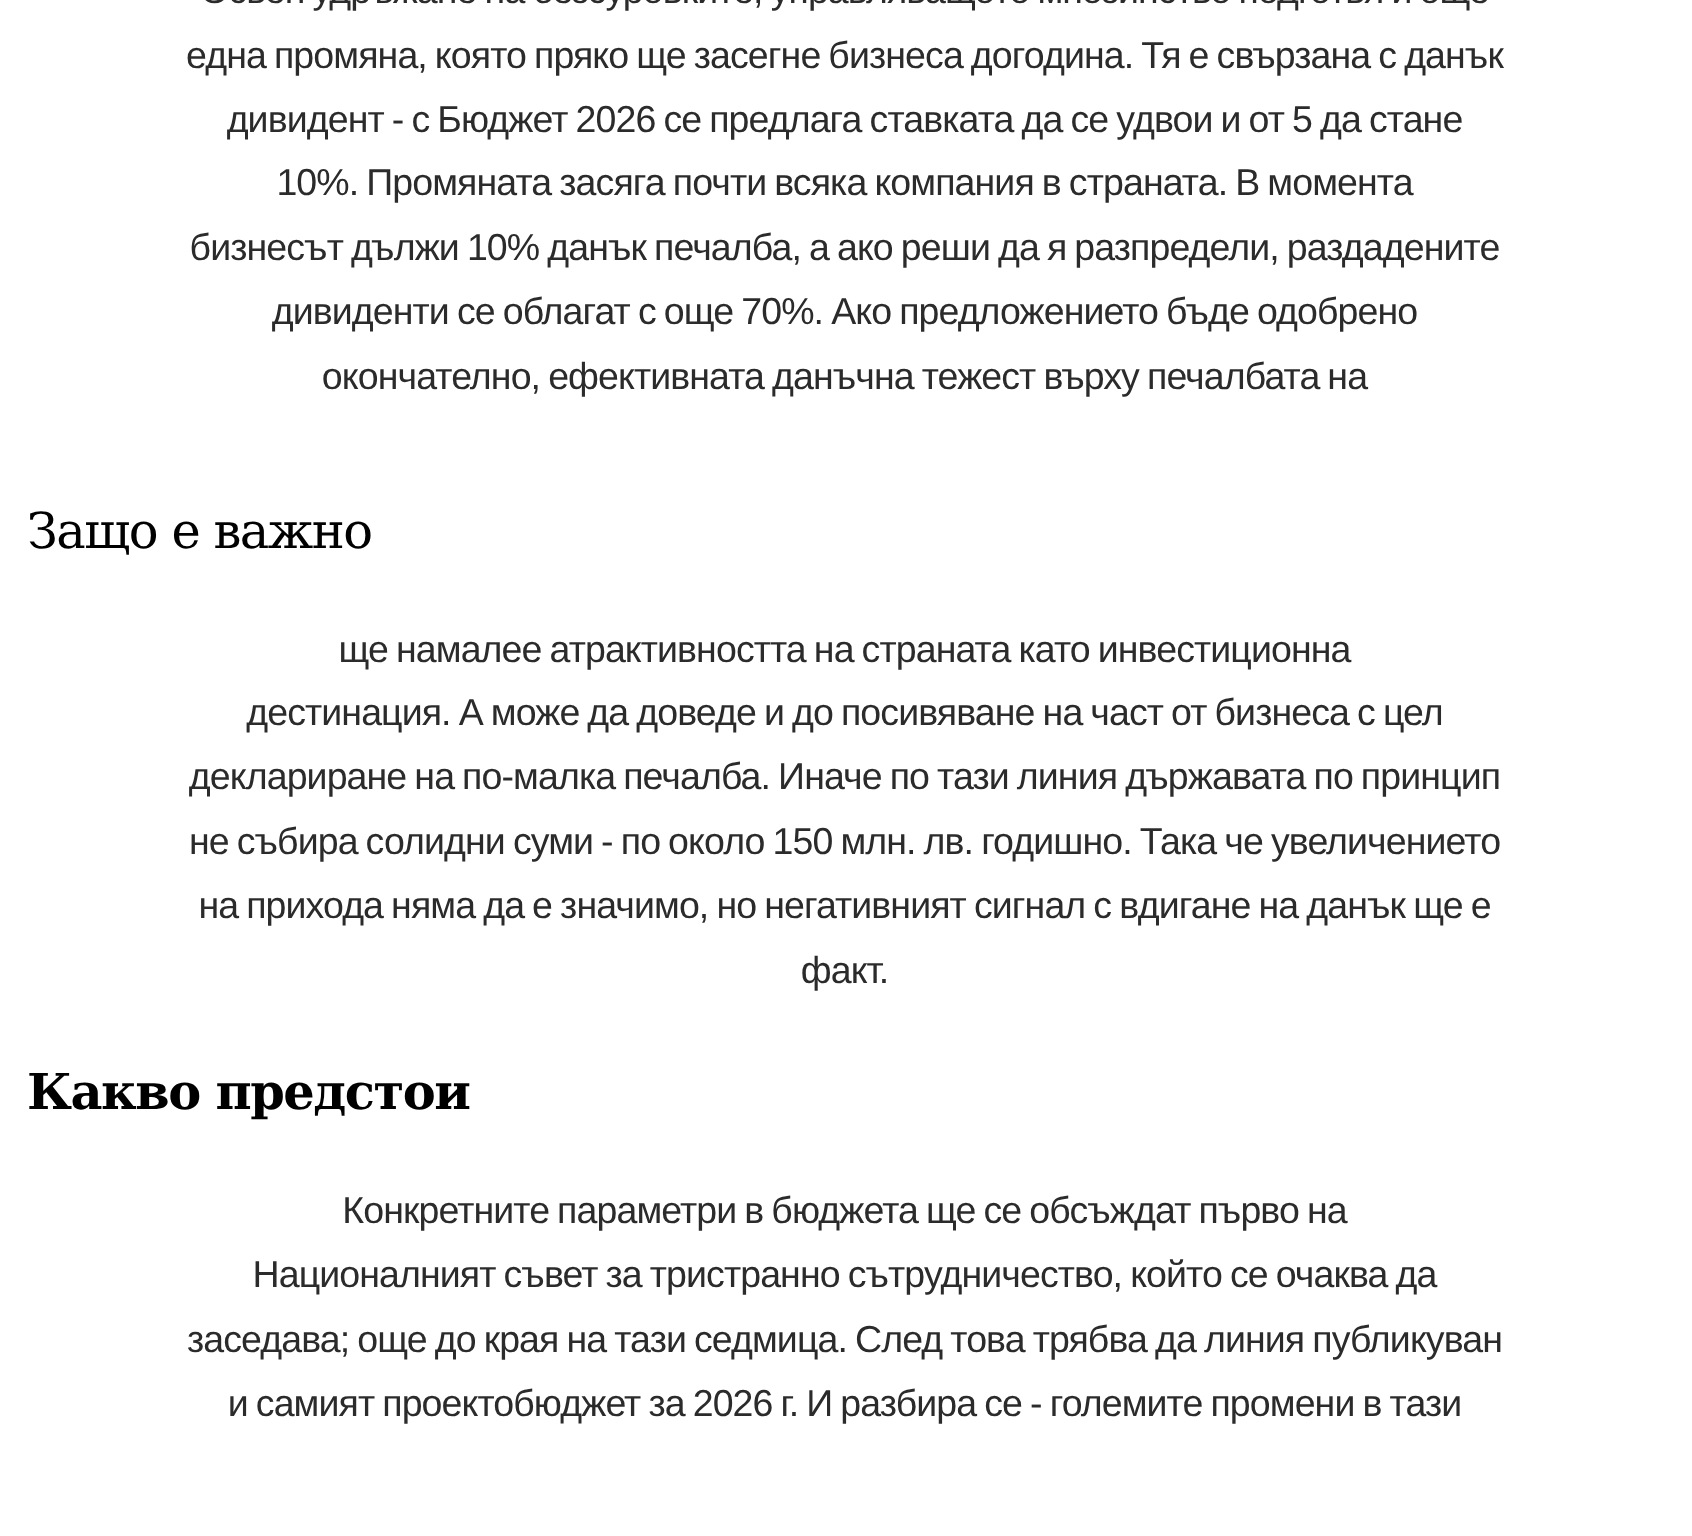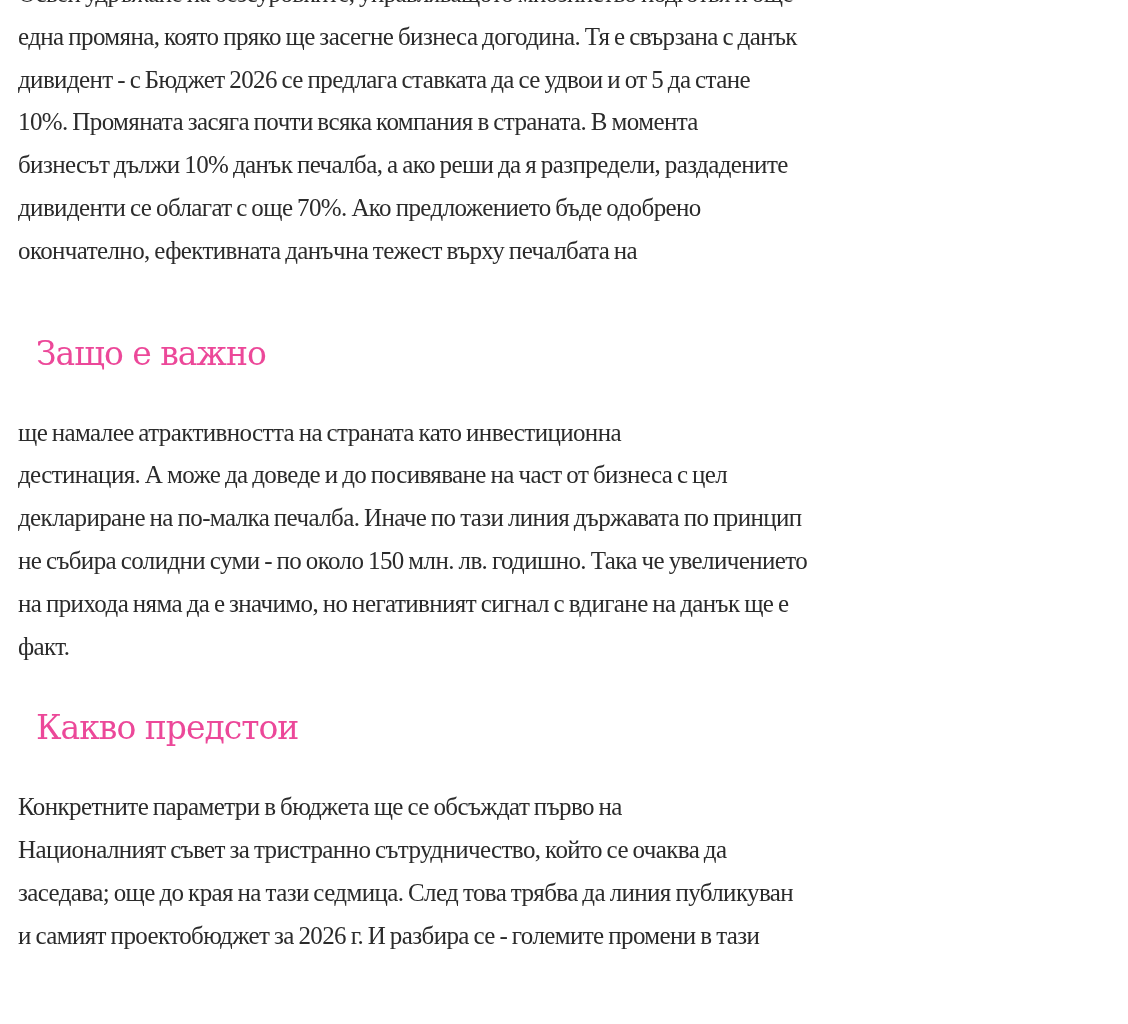--- a/index.html
+++ b/index.html
@@ -15,42 +15,43 @@
       color: #2b2b2b;
     }
     .article {
       position: absolute;
       left: 18px;
       top: -27px;
       width: 1090px;
     }
     .line {
       display: block;
-      font-family: Liberation Serif, serif;
+      font-family: Liberation Sans, sans-serif;
       font-size: 25px;
       line-height: 42.8px;
       height: 42.8px;
       white-space: nowrap;
       letter-spacing: -0.6px;
       word-spacing: -1px;
+      text-align: center;
     }
     .para {
       margin: 0;
     }
     .heading {
       font-family: "DejaVu Serif", serif;
       font-size: 33px;
       font-weight: normal;
       line-height: 44px;
-      margin: 18px;
+      margin: 0;
       letter-spacing: -1px;
-      color: #ec4899;
+      color: #000000;
     }
     .h1 { margin-top: 59px; margin-bottom: 36px; }
-    .h2 { margin-top: 38px; margin-bottom: 36px; }
+    .h2 { margin-top: 38px; margin-bottom: 36px; font-weight: bold; }
   </style>
 </head>
 <body>
 
 <div class="article">
 
   <p class="para">
     <span class="line">Освен удръжане на безсуровките, управляващото мнозинство подготвя и още</span>
     <span class="line">една промяна, която пряко ще засегне бизнеса догодина. Тя е свързана с данък</span>
     <span class="line">дивидент - с Бюджет 2026 се предлага ставката да се удвои и от 5 да стане</span>

